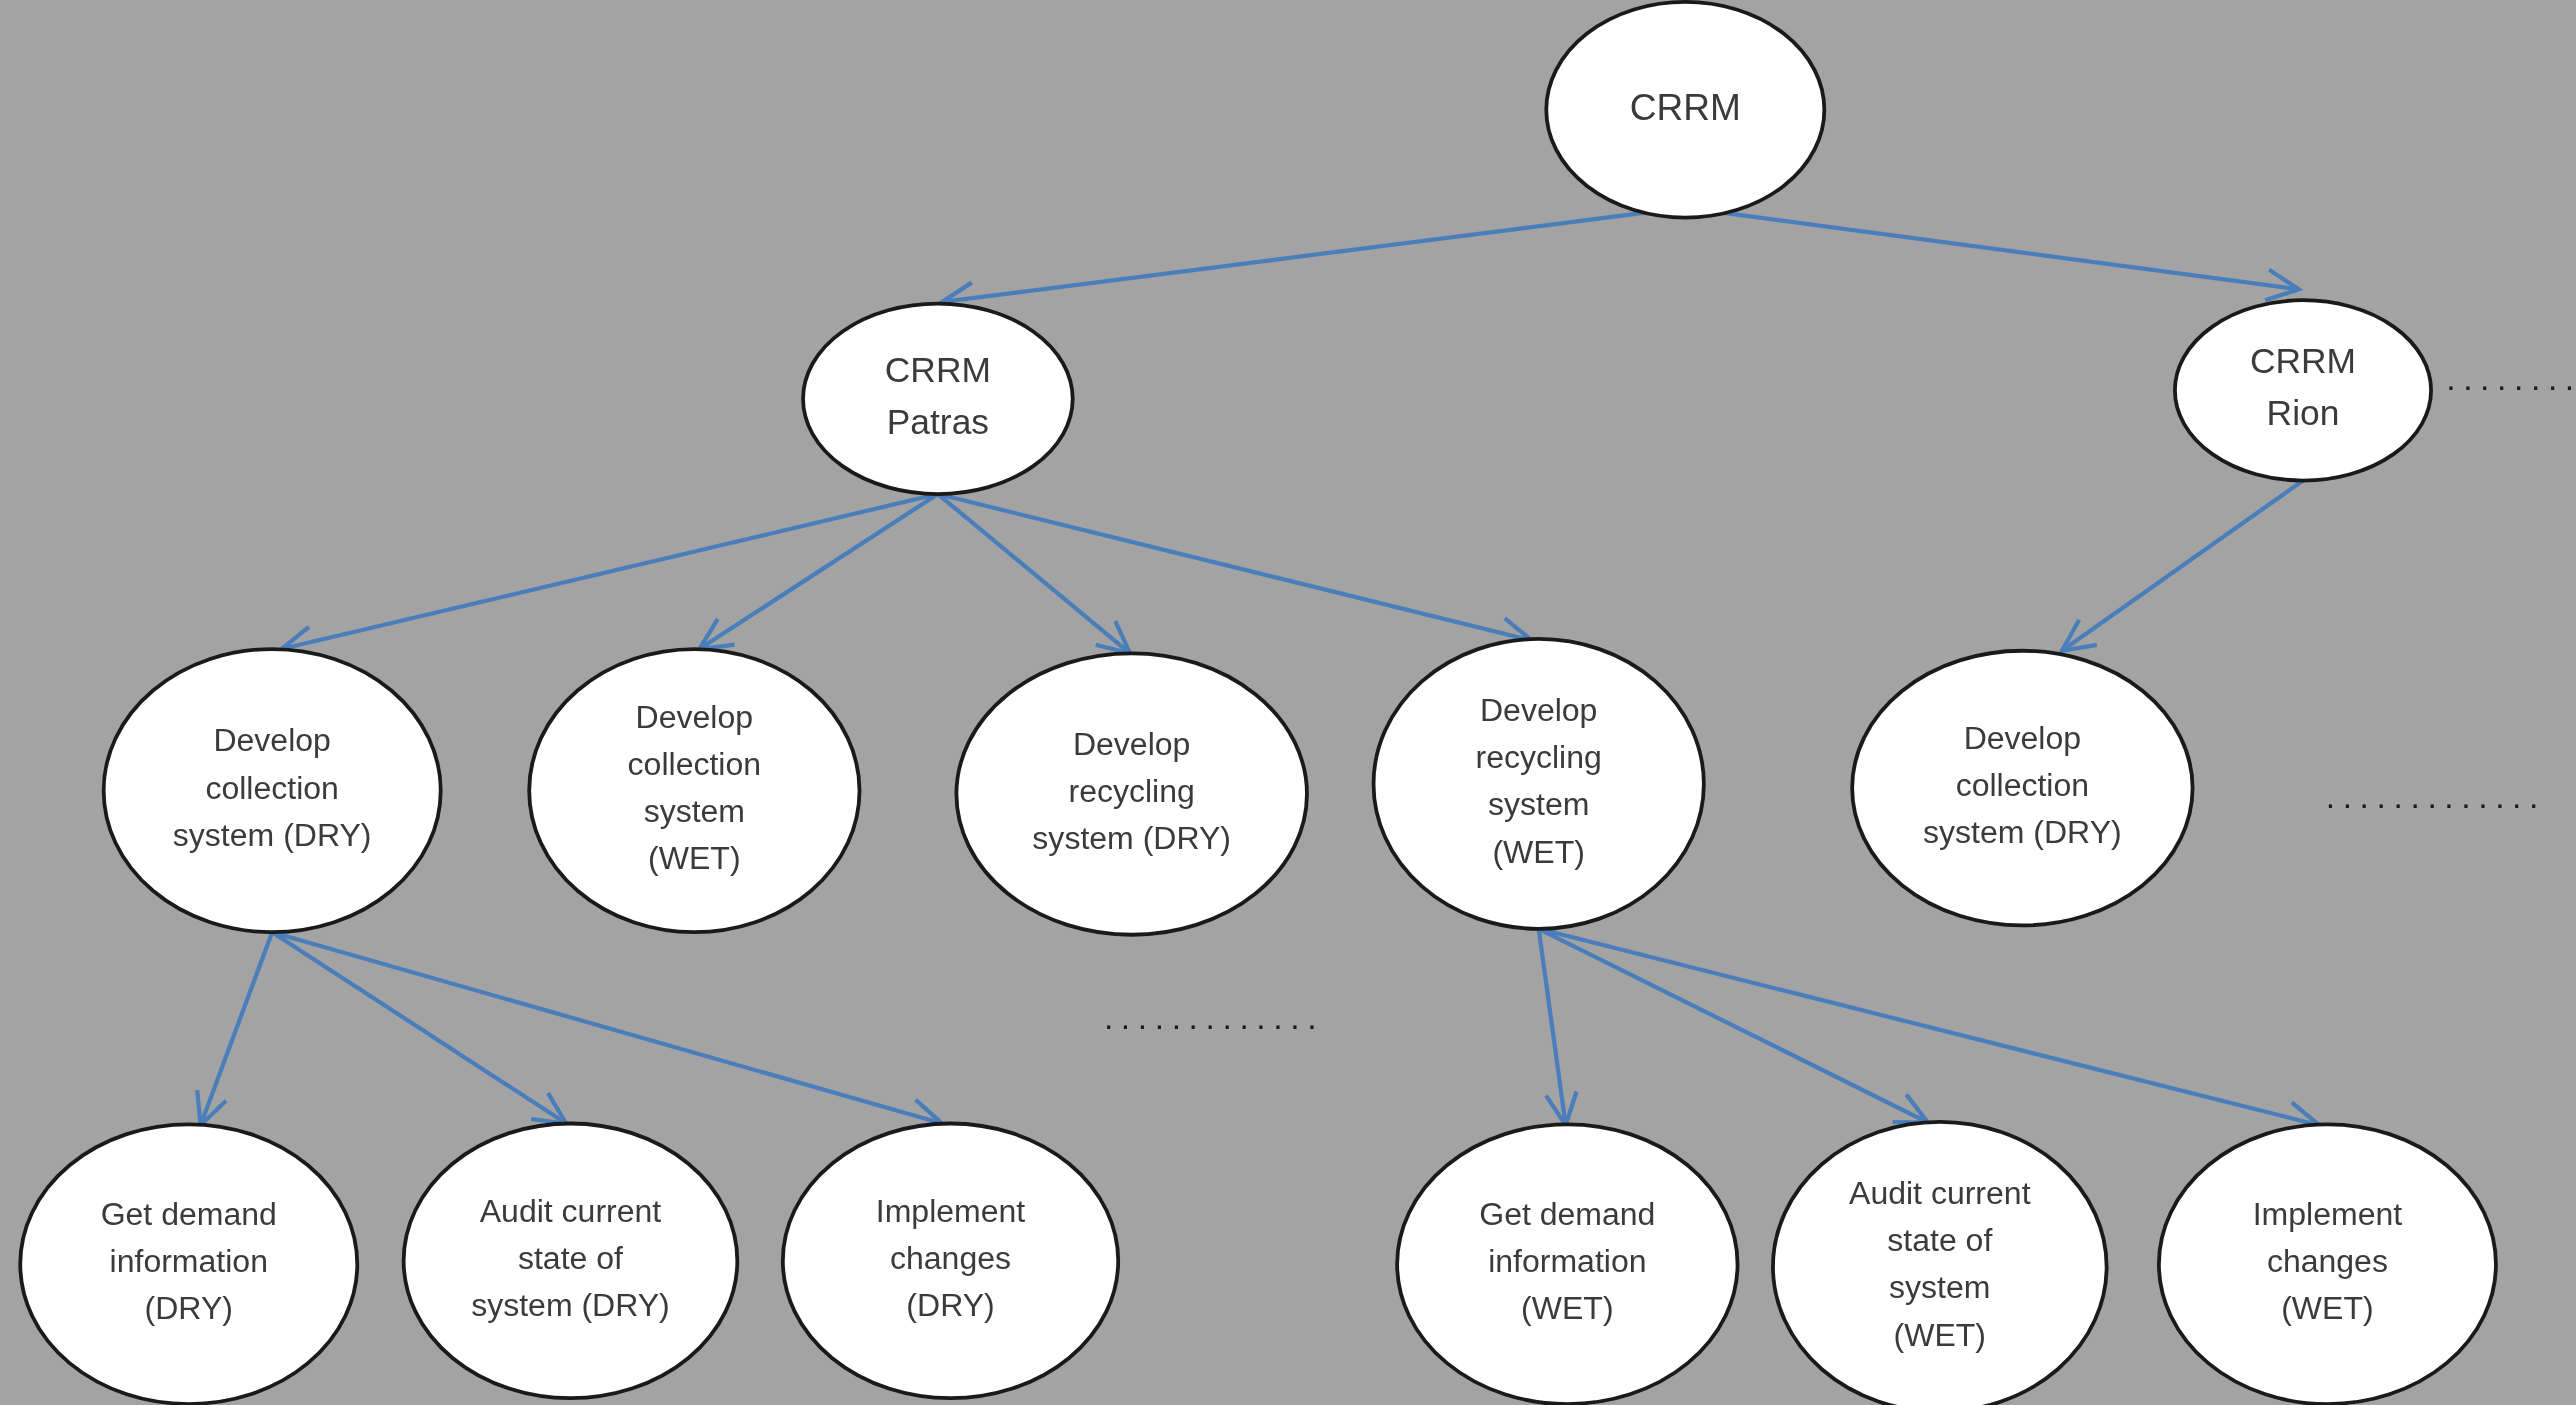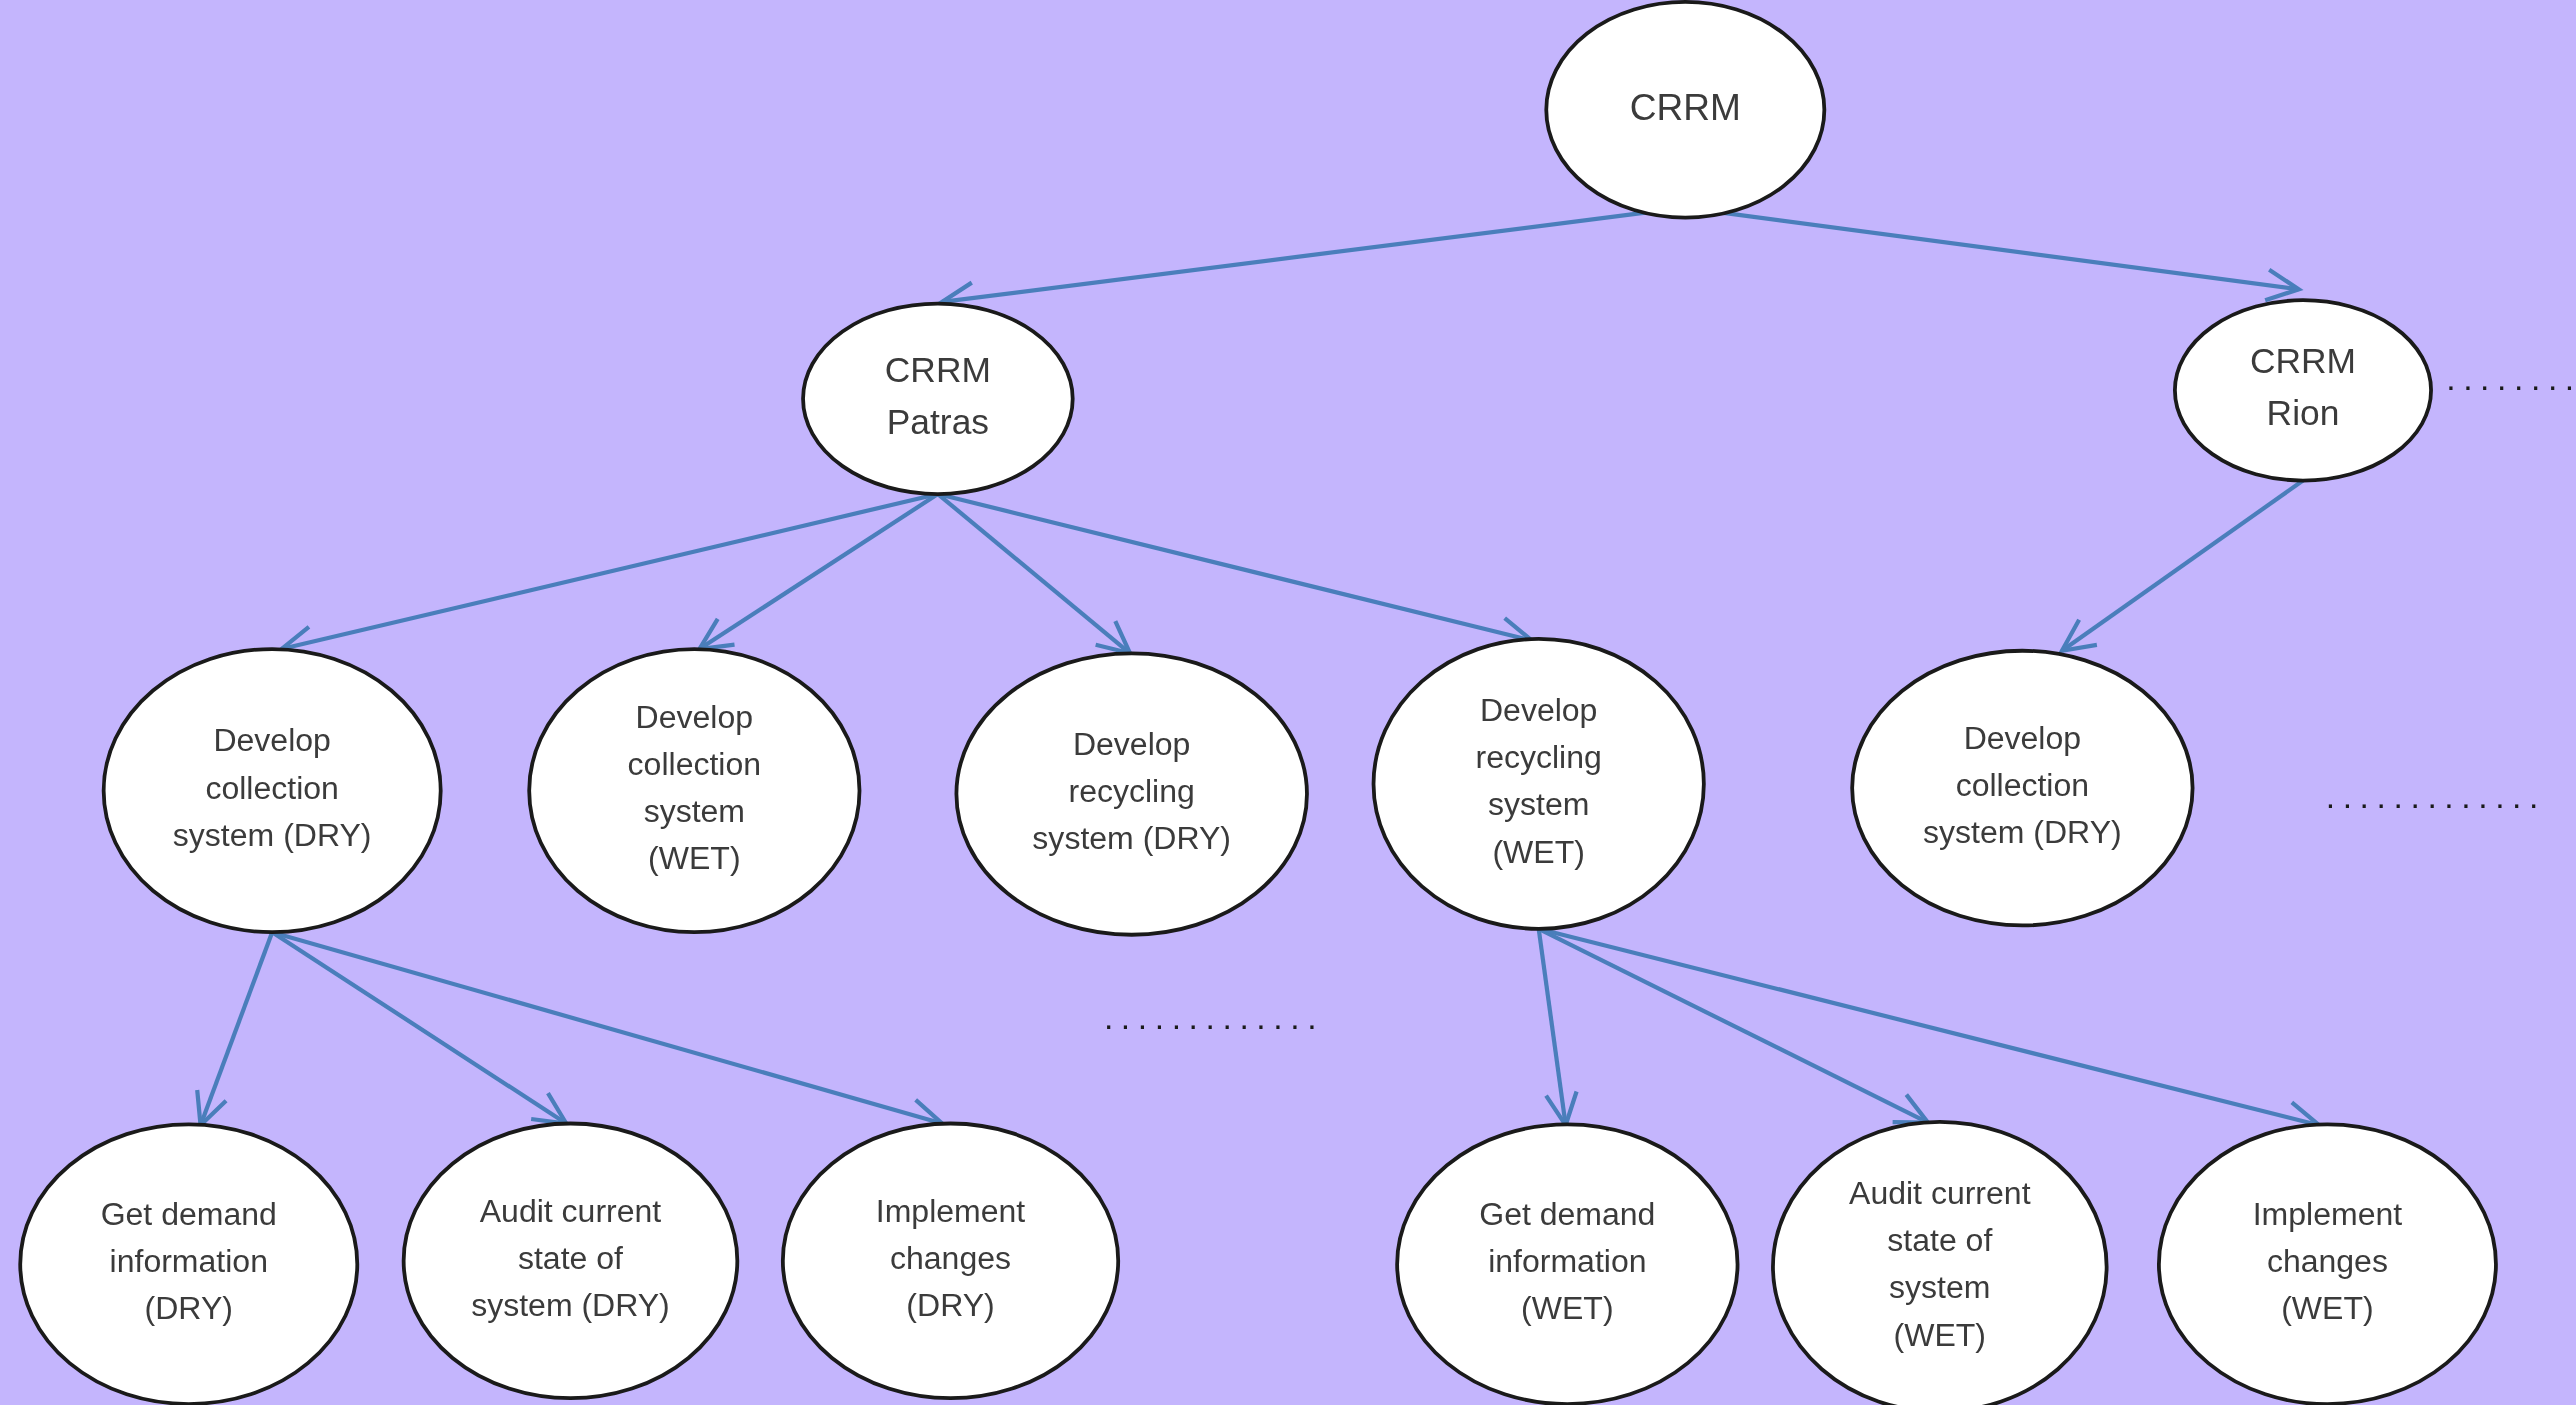--- a/index.html
+++ b/index.html
@@ -7,21 +7,21 @@
     padding: 0;
     background: #ffffff;
   }
   body {
     font-family: "Liberation Sans", sans-serif;
   }
   #diagram-root {
     position: relative;
     width: 2576px;
     height: 1406px;
-    background: #c4b5fd;
+    background: #a3a3a3;
     overflow: hidden;
   }
   svg.diagram-canvas {
     display: block;
     width: 2576px;
     height: 1406px;
   }
   .node-ellipse {
     fill: #ffffff;
     stroke: #1a1a1a;

